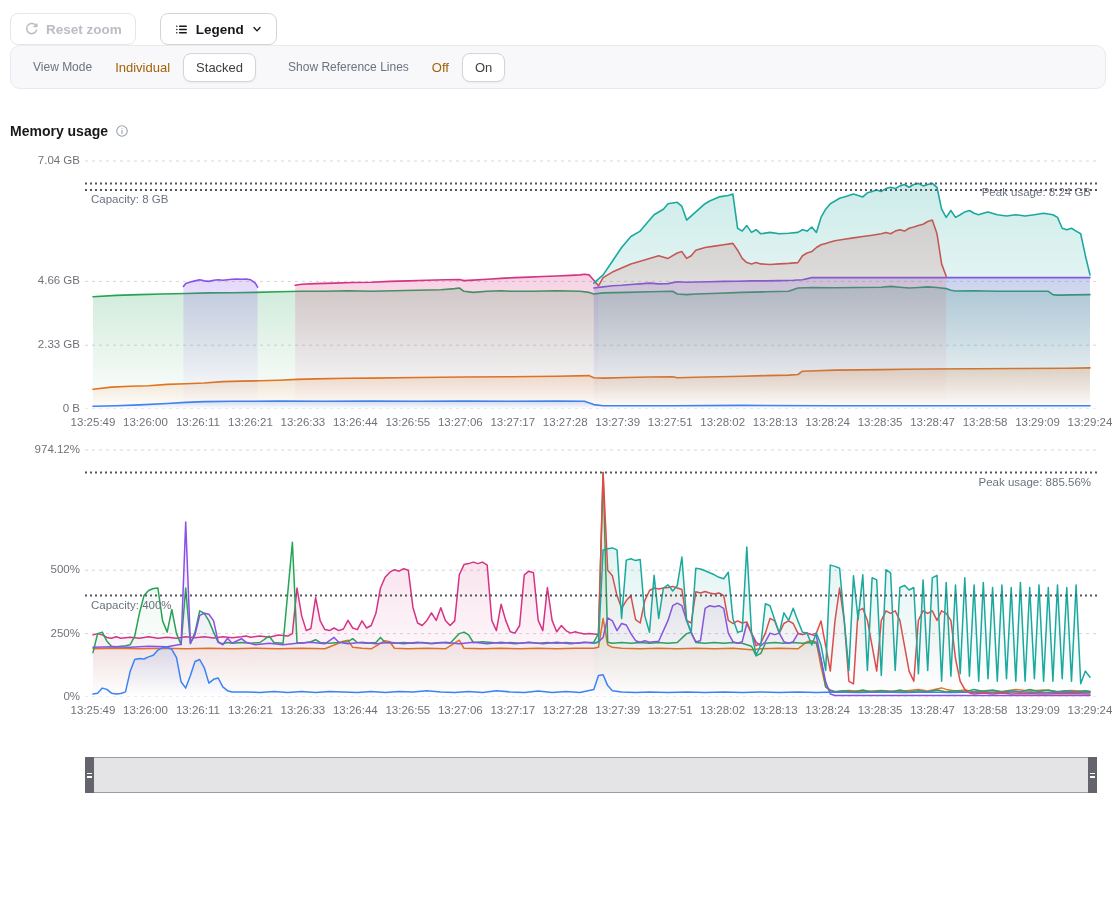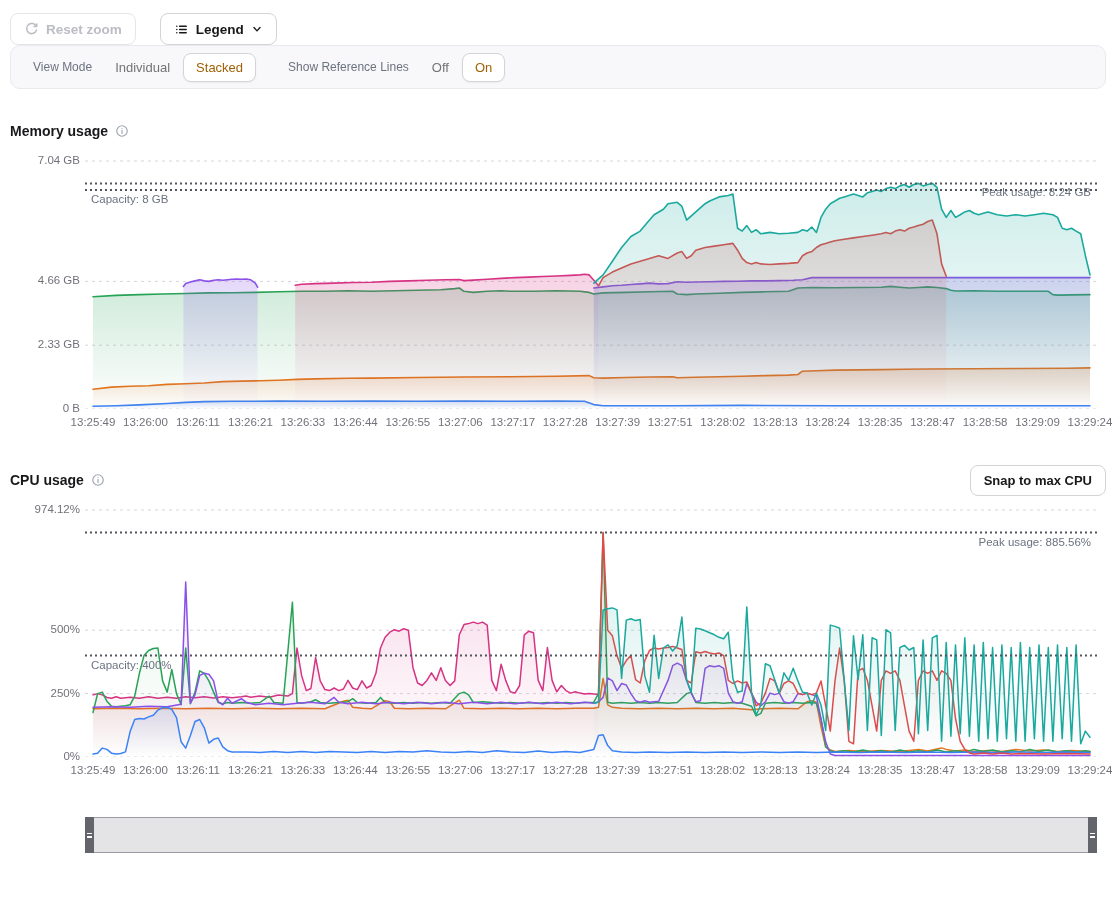--- a/index.html
+++ b/index.html
@@ -19,22 +19,22 @@
   .btn.disabled { color:#bcbcc4; border-color:#e6e6ea; cursor:default; }
   .btn + .btn { margin-left:12px; }
   .btn.legend { margin-left:24px; }
 
   
   .controls-bar { height:44px; background:#f8f8fa; border:1px solid #e9e9ee;
                   border-radius:10px; display:flex; align-items:center; padding:0 12px; }
   .ctl-label { font-size:12px; color:#6b7280; margin:0 10px; }
   .ctl-label.group2 { margin-left:32px; }
   .seg { background:transparent; border:1px solid transparent; font-family:inherit; font-size:13px;
-         color:#737373; padding:6px 12px; border-radius:8px; cursor:pointer; }
-  .seg.selected { background:#fff; border-color:#d4d4d8; box-shadow:0 1px 2px rgba(0,0,0,.05); color:#a16207; }
+         color:#a16207; padding:6px 12px; border-radius:8px; cursor:pointer; }
+  .seg.selected { background:#fff; border-color:#d4d4d8; box-shadow:0 1px 2px rgba(0,0,0,.05); color:#404040; }
 
   
   .section-row { display:flex; justify-content:space-between; align-items:center; margin-top:26px; height:32px; }
   .section-row.cpu { margin-top:28px; }
   .section-title-wrap { display:flex; align-items:center; gap:7px; }
   .section-title { font-size:14px; font-weight:700; }
   .btn.snap { font-size:13px; height:31px; }
 
   
   .chart { position:relative; margin-top:7px; }
@@ -173,31 +173,20 @@
       <div class="xlab" style="left: 682.684px; top: 262px;">13:28:02</div>
       <div class="xlab" style="left: 735.158px; top: 262px;">13:28:13</div>
       <div class="xlab" style="left: 787.632px; top: 262px;">13:28:24</div>
       <div class="xlab" style="left: 840.105px; top: 262px;">13:28:35</div>
       <div class="xlab" style="left: 892.579px; top: 262px;">13:28:47</div>
       <div class="xlab" style="left: 945.053px; top: 262px;">13:28:58</div>
       <div class="xlab" style="left: 997.526px; top: 262px;">13:29:09</div>
       <div class="xlab" style="left: 1050px; top: 262px;">13:29:24</div>
     </div>
 
-  <div class="section-row cpu">
-    <div class="section-title-wrap">
-      <span class="section-title">CPU usage</span>
-      <svg width="14" height="14" viewBox="0 0 16 16" fill="none" stroke="#9ca3af" stroke-width="1.3" stroke-linecap="round">
-        <circle cx="8" cy="8" r="6"></circle>
-          <path d="M8 7.4v3.4"></path>
-          <path d="M8 5.1h.01"></path>
-      </svg>
-    </div>
-    <button class="btn snap">Snap to max CPU</button>
-  </div>
   <div class="chart" style="height: 281px;">
       <svg width="1012" height="254" class="plot">
         <defs>
           <linearGradient id="grad1_0" x1="0" y1="0" x2="0" y2="1">
             <stop offset="0%" stop-color="#e9731b" stop-opacity="0.13"></stop>
             <stop offset="100%" stop-color="#e9731b" stop-opacity="0"></stop>
           </linearGradient>
           <linearGradient id="grad1_1" x1="0" y1="0" x2="0" y2="1">
             <stop offset="0%" stop-color="#d63384" stop-opacity="0.13"></stop>
             <stop offset="100%" stop-color="#d63384" stop-opacity="0"></stop>

